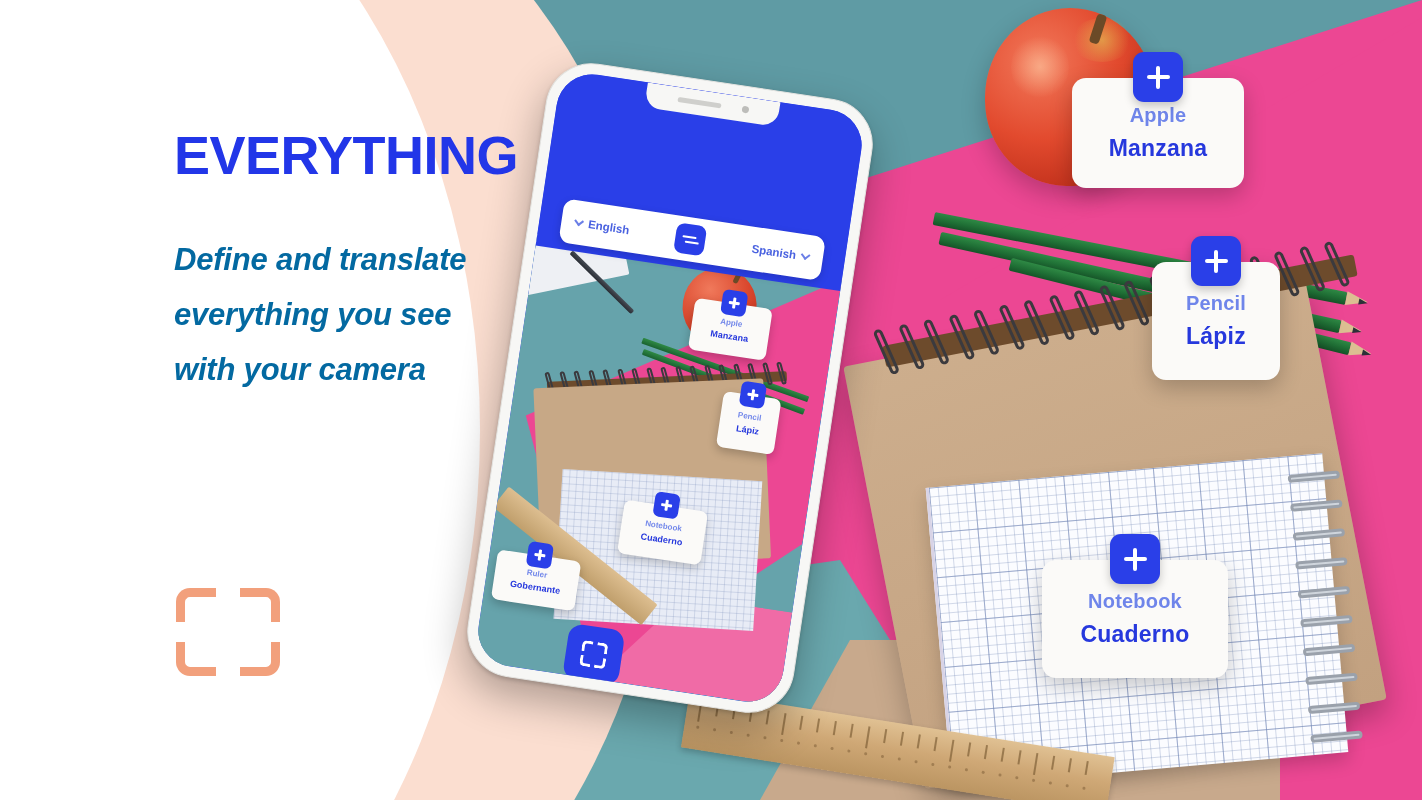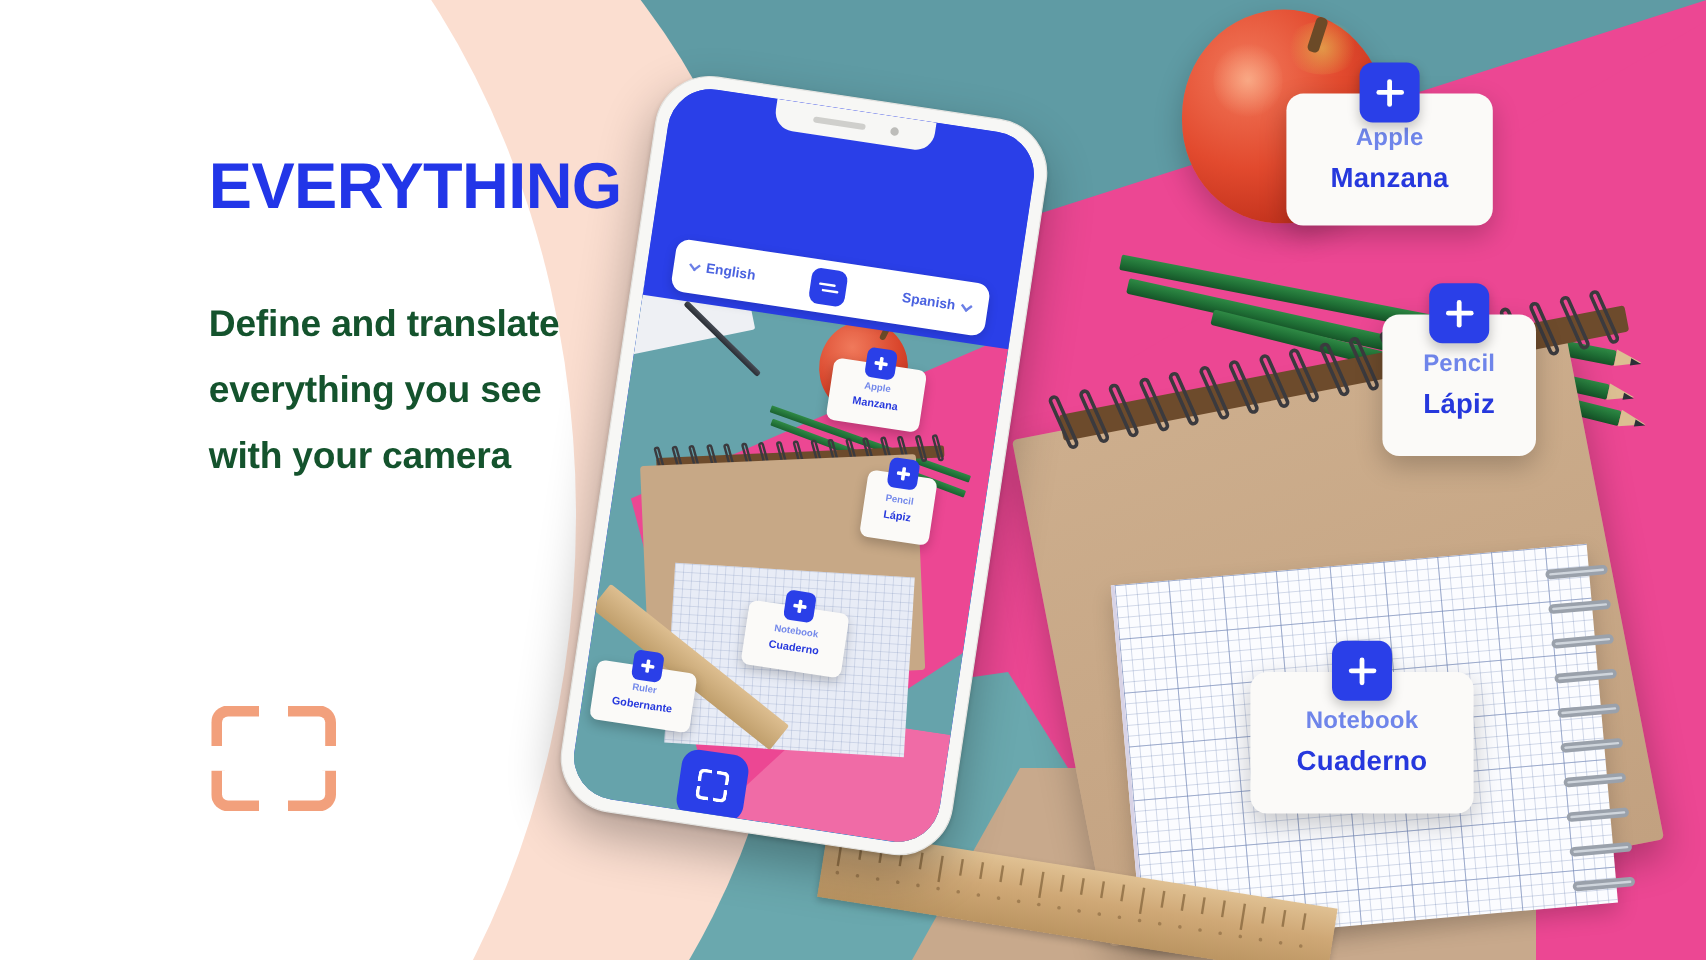--- a/index.html
+++ b/index.html
@@ -9,23 +9,23 @@
   .screen { position:relative; width:1422px; height:800px; background:#ffffff; overflow:hidden; }
 
   
   .copy-panel { position:absolute; left:0; top:0; width:420px; height:800px; z-index:40; }
   .headline {
     position:absolute; left:174px; top:128px;
     font-size:54px; font-weight:bold; letter-spacing:-0.5px;
     color:#2236e8; line-height:1;
   }
   .subhead {
-    position:absolute; left:174px; top:242px; width:300px;
+    position:absolute; left:174px; top:232px; width:300px;
     font-size:31px; font-weight:bold; line-height:1.78;
-    color:#14532d; letter-spacing:-0.2px;
+    color:#0369a1; letter-spacing:-0.2px;font-style:italic;
   }
   .scan-mark { position:absolute; left:176px; top:588px; width:104px; height:88px; }
   .scan-mark span { position:absolute; width:40px; height:34px; border:9px solid #f2a07c; }
   .scan-mark .c-tl { left:0; top:0; border-right:none; border-bottom:none; border-top-left-radius:14px; }
   .scan-mark .c-tr { right:0; top:0; border-left:none; border-bottom:none; border-top-right-radius:14px; }
   .scan-mark .c-bl { left:0; bottom:0; border-right:none; border-top:none; border-bottom-left-radius:14px; }
   .scan-mark .c-br { right:0; bottom:0; border-left:none; border-top:none; border-bottom-right-radius:14px; }
 
   
   .scene { position:absolute; inset:0; z-index:1; }

